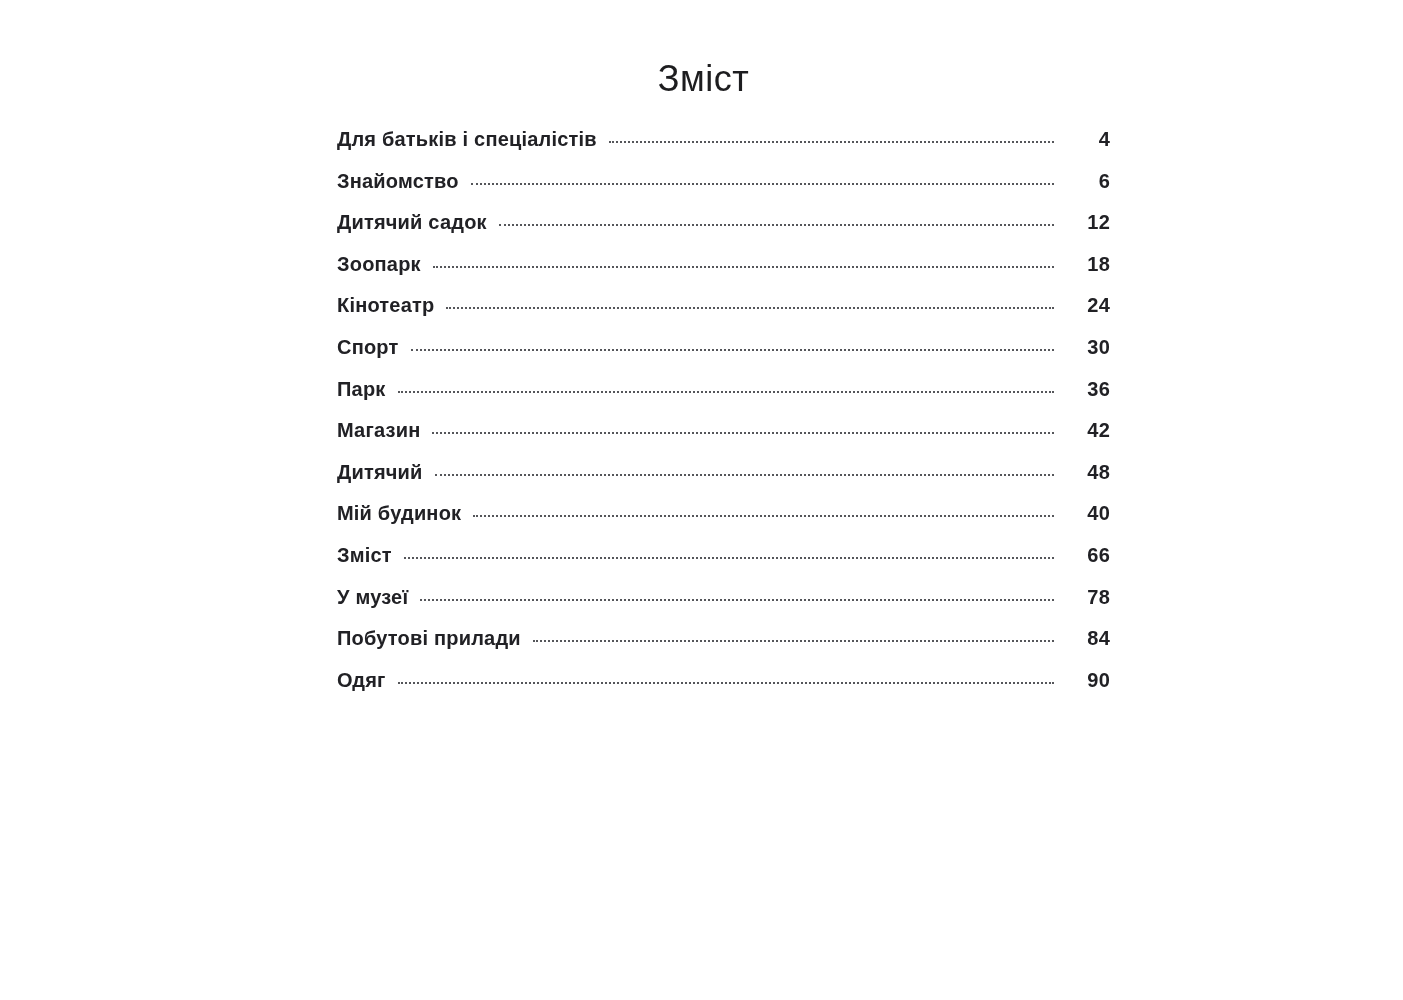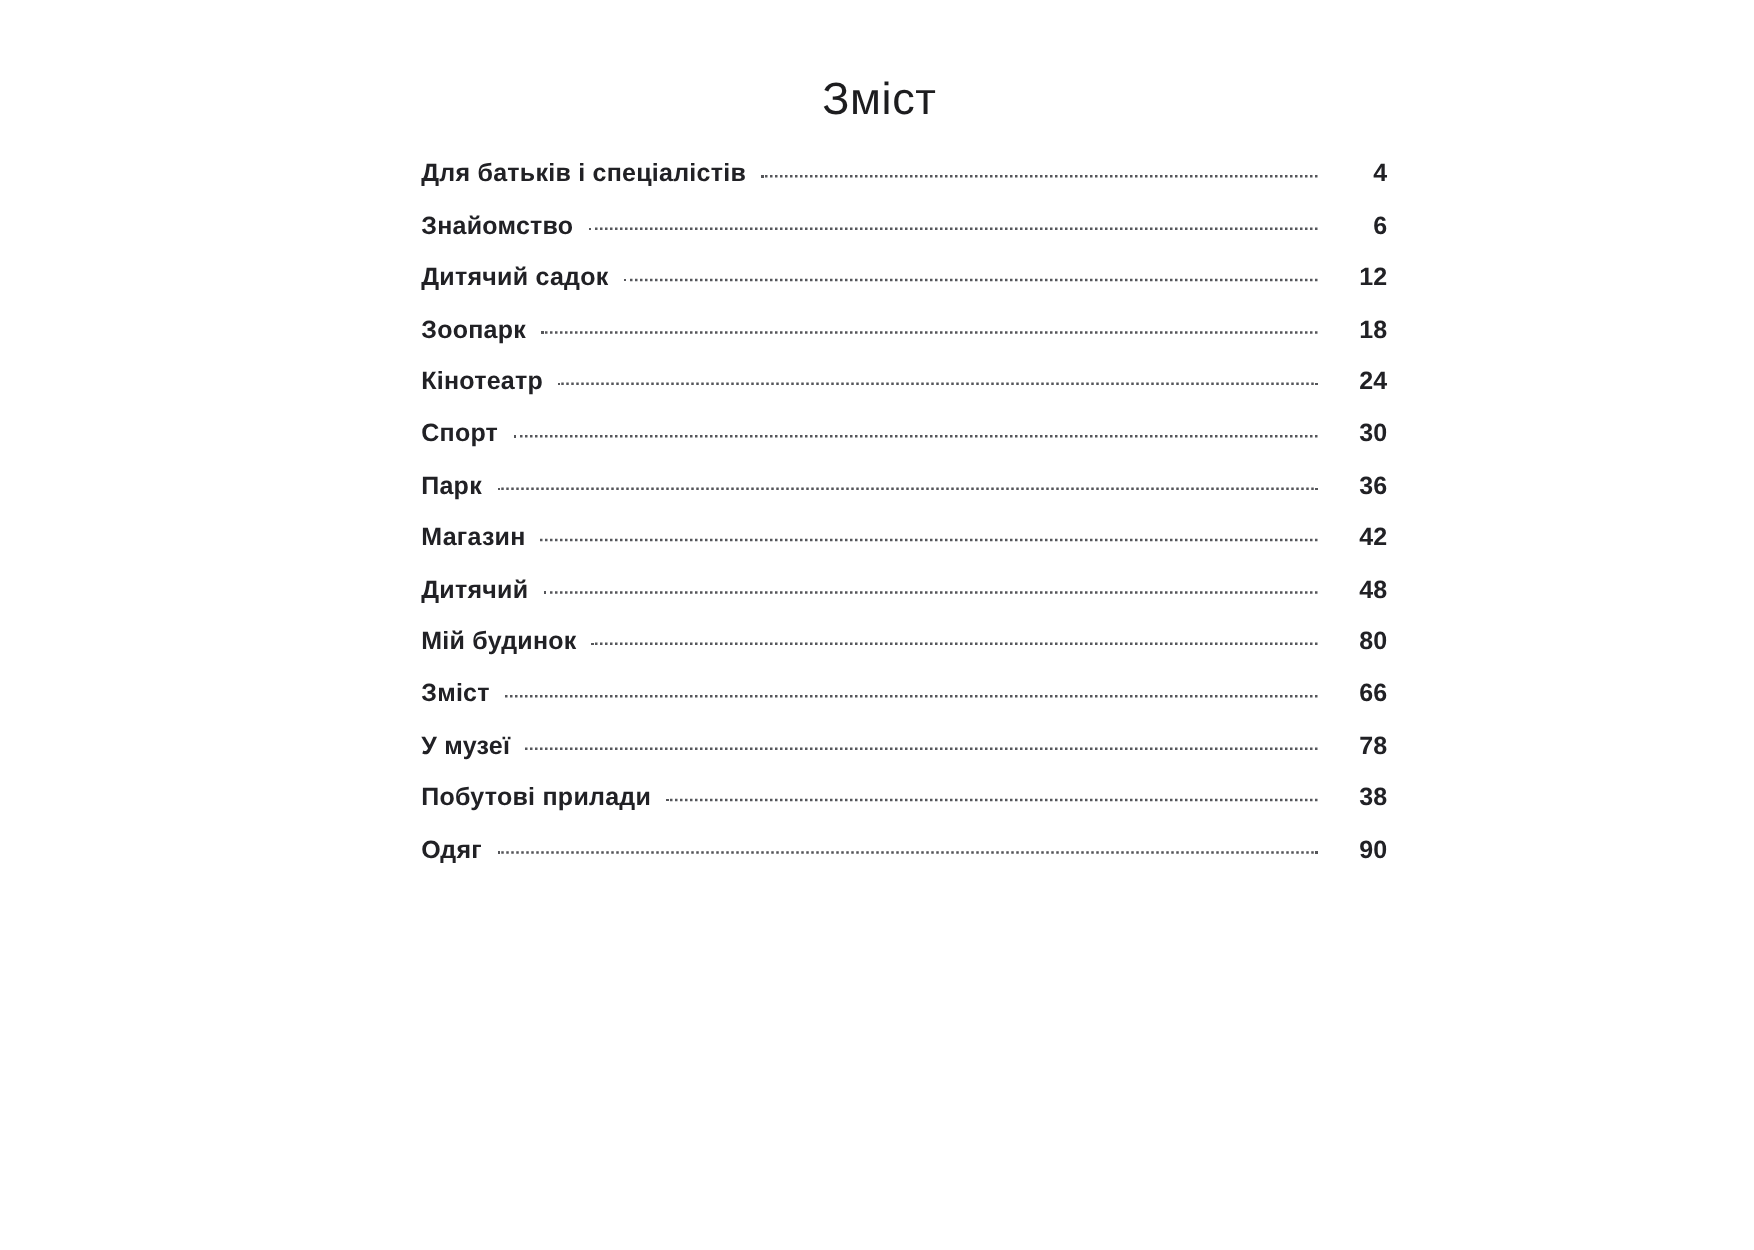--- a/index.html
+++ b/index.html
@@ -117,40 +117,40 @@
     <div class="toc-row">
       <span class="toc-label">Дитячий</span>
       <span class="leader"></span>
       <span class="toc-page">48</span>
     </div>
 
 
     <div class="toc-row">
       <span class="toc-label">Мій будинок</span>
       <span class="leader"></span>
-      <span class="toc-page">80</span>
+      <span class="toc-page">40</span>
     </div>
 
     <div class="toc-row">
       <span class="toc-label">Зміст</span>
       <span class="leader"></span>
       <span class="toc-page">66</span>
     </div>
 
 
     <div class="toc-row">
       <span class="toc-label">У музеї</span>
       <span class="leader"></span>
       <span class="toc-page">78</span>
     </div>
 
     <div class="toc-row">
       <span class="toc-label">Побутові прилади</span>
       <span class="leader"></span>
-      <span class="toc-page">38</span>
+      <span class="toc-page">84</span>
     </div>
 
     <div class="toc-row">
       <span class="toc-label">Одяг</span>
       <span class="leader"></span>
       <span class="toc-page">90</span>
     </div>
 
   </div>
 </div>

